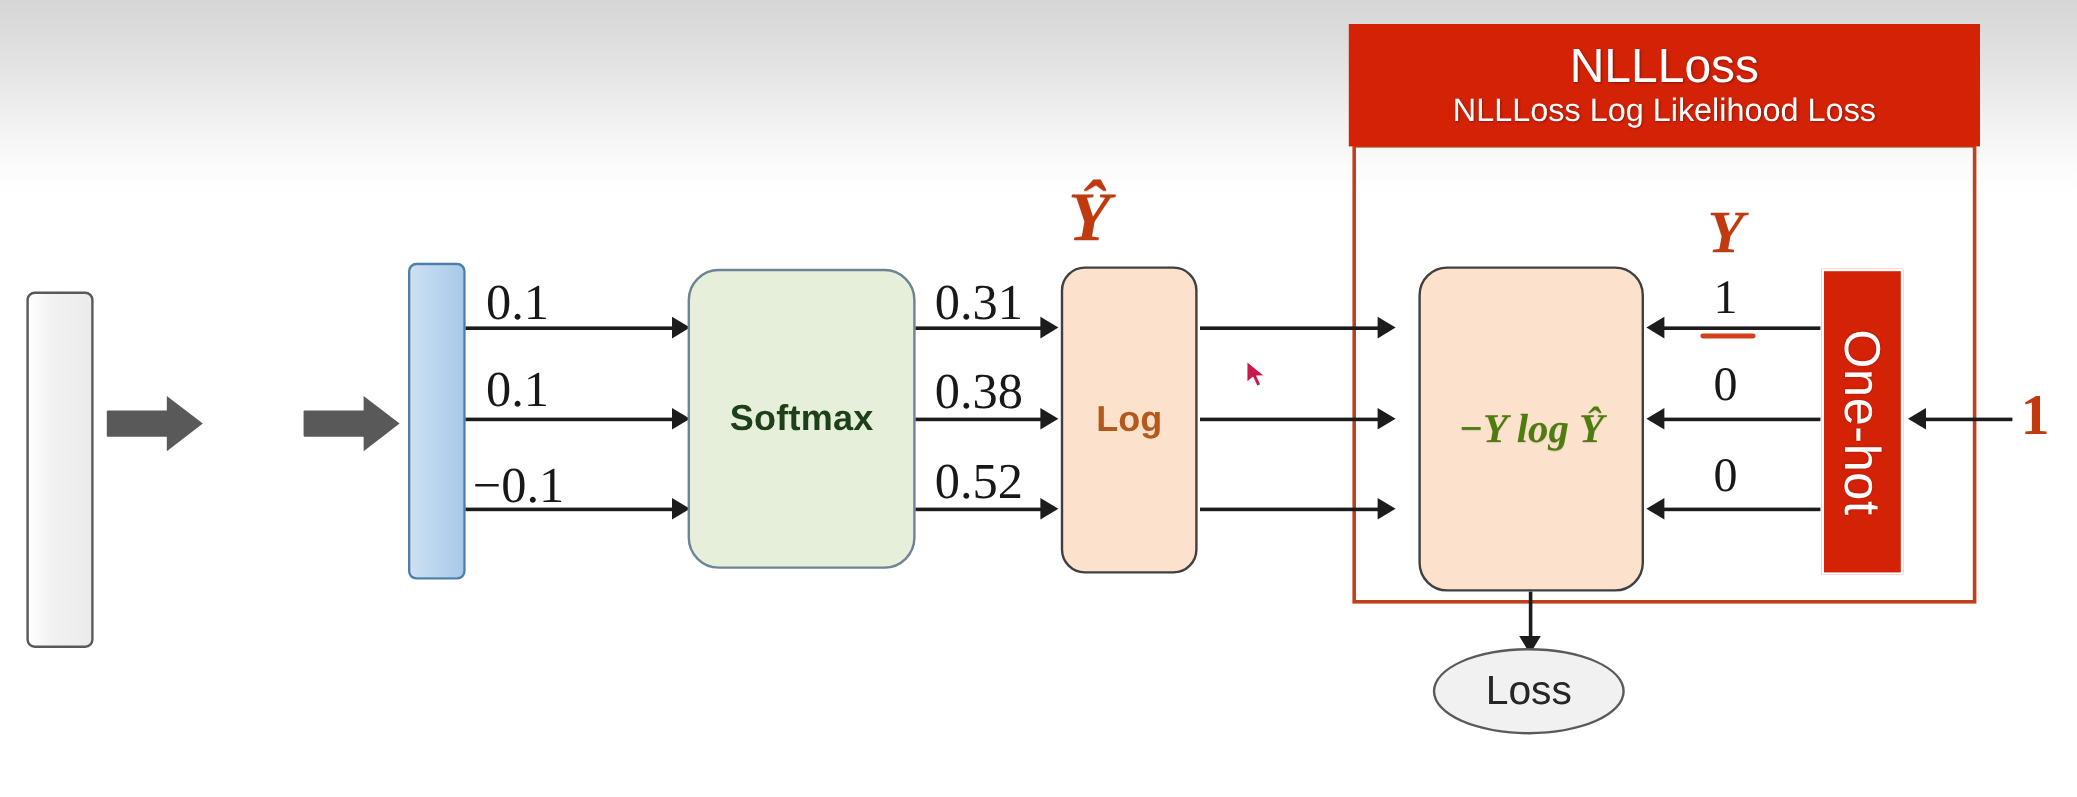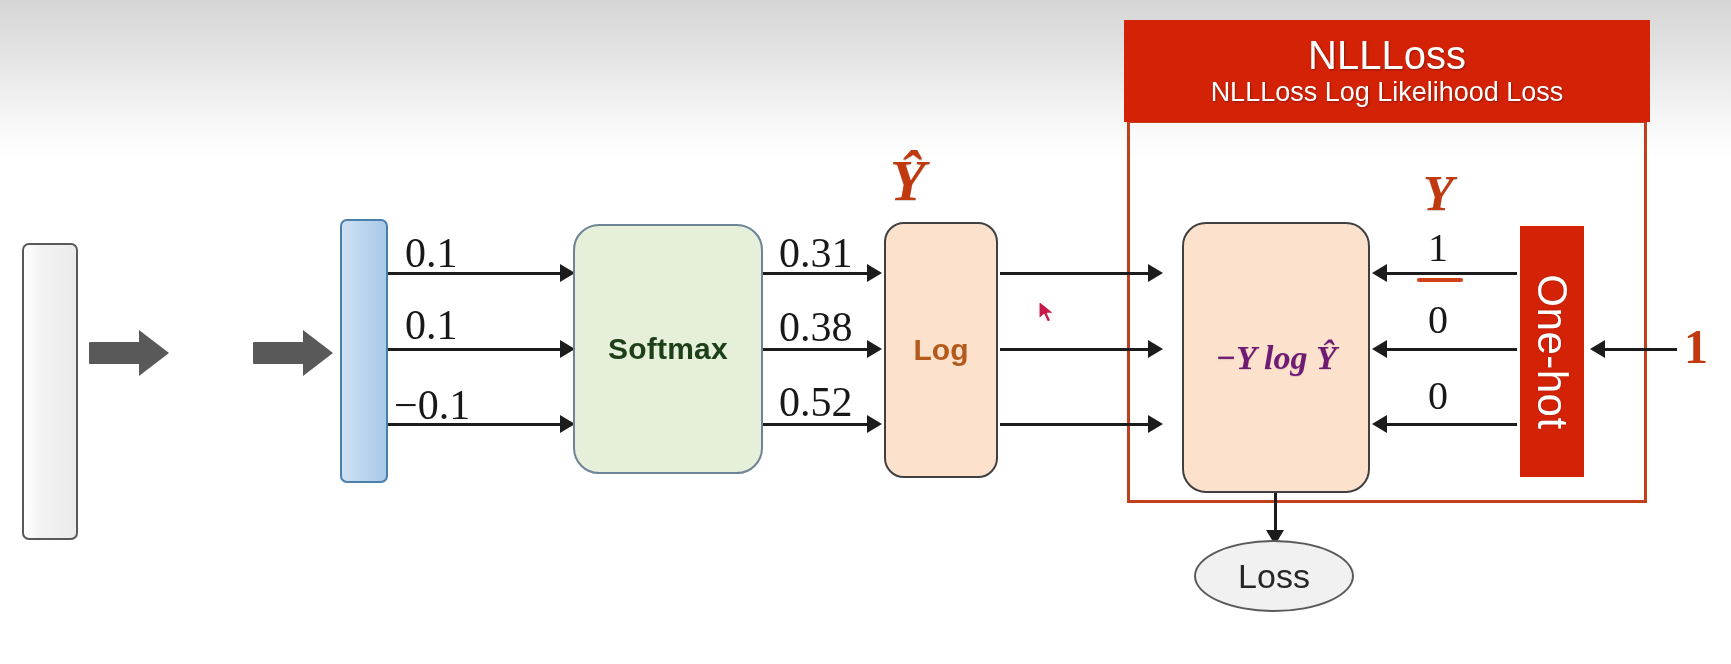--- a/index.html
+++ b/index.html
@@ -151,21 +151,21 @@
     color: #c0390f;
     line-height: 1;
   }
 
   
   #formula {
     font-family: "Liberation Serif", "DejaVu Serif", serif;
     font-style: italic;
     font-weight: 700;
     font-size: 34px;
-    color: #701a75;
+    color: #4d7c0f;
     white-space: nowrap;
     text-shadow: 0 1px 1px rgba(0,0,0,0.12);
   }
 
   
   #loss-ellipse {
     position: absolute;
     border-radius: 50%;
     background: #f1f1f1;
     border: 2px solid #5a5a5a;

